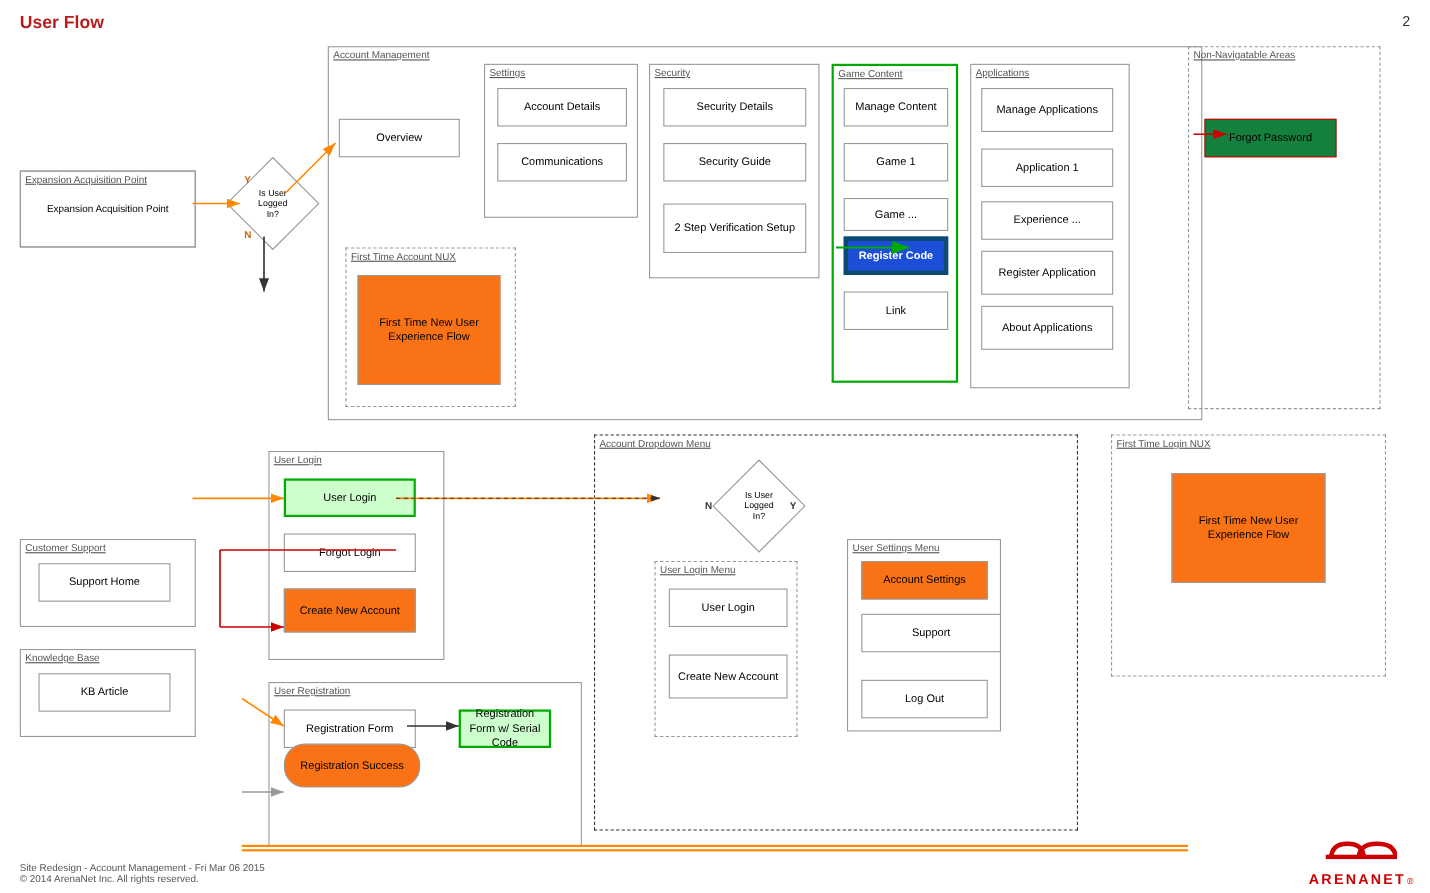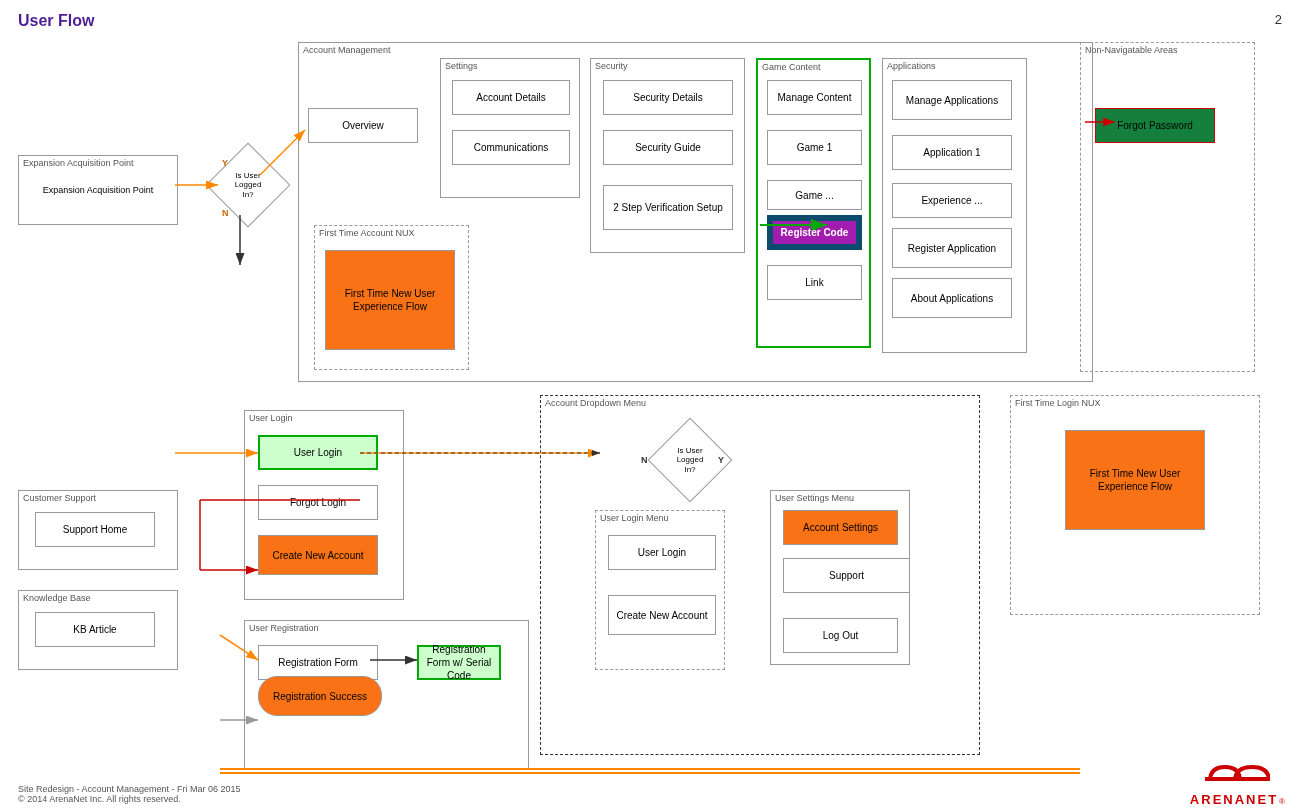--- a/index.html
+++ b/index.html
@@ -12,21 +12,21 @@
       overflow: hidden;
       position: relative;
     }
 
     .page-title {
       position: absolute;
       top: 12px;
       left: 18px;
       font-size: 16px;
       font-weight: bold;
-      color: #4c1d95;
+      color: #b91c1c;
     }
 
     .page-number {
       position: absolute;
       top: 12px;
       right: 18px;
       font-size: 13px;
       color: #333;
     }
 
@@ -48,35 +48,36 @@
       border: 2px solid #00aa00;
       background: #ccffcc;
     }
 
     .flow-box.yellow-fill {
       background: #f97316;
       border: 1px solid #999;
     }
 
     .flow-box.green-fill {
-      background: #a21caf;
-      border: 6px solid #0c4a6e;
+      background: #1d4ed8;
+      border: 4px solid #0c4a6e;
       color: #fff;
       font-weight: bold;
     }
 
     .flow-box.red-fill {
       background: #15803d;
       border: 1px solid #cc0000;
     }
 
     .section-label {
       position: absolute;
       font-size: 9px;
       color: #555;
+      text-decoration: underline;
     }
 
     
     .section-container {
       position: absolute;
       border: 1px solid #999;
     }
 
     .section-container.dashed {
       border: 1px dashed #999;

